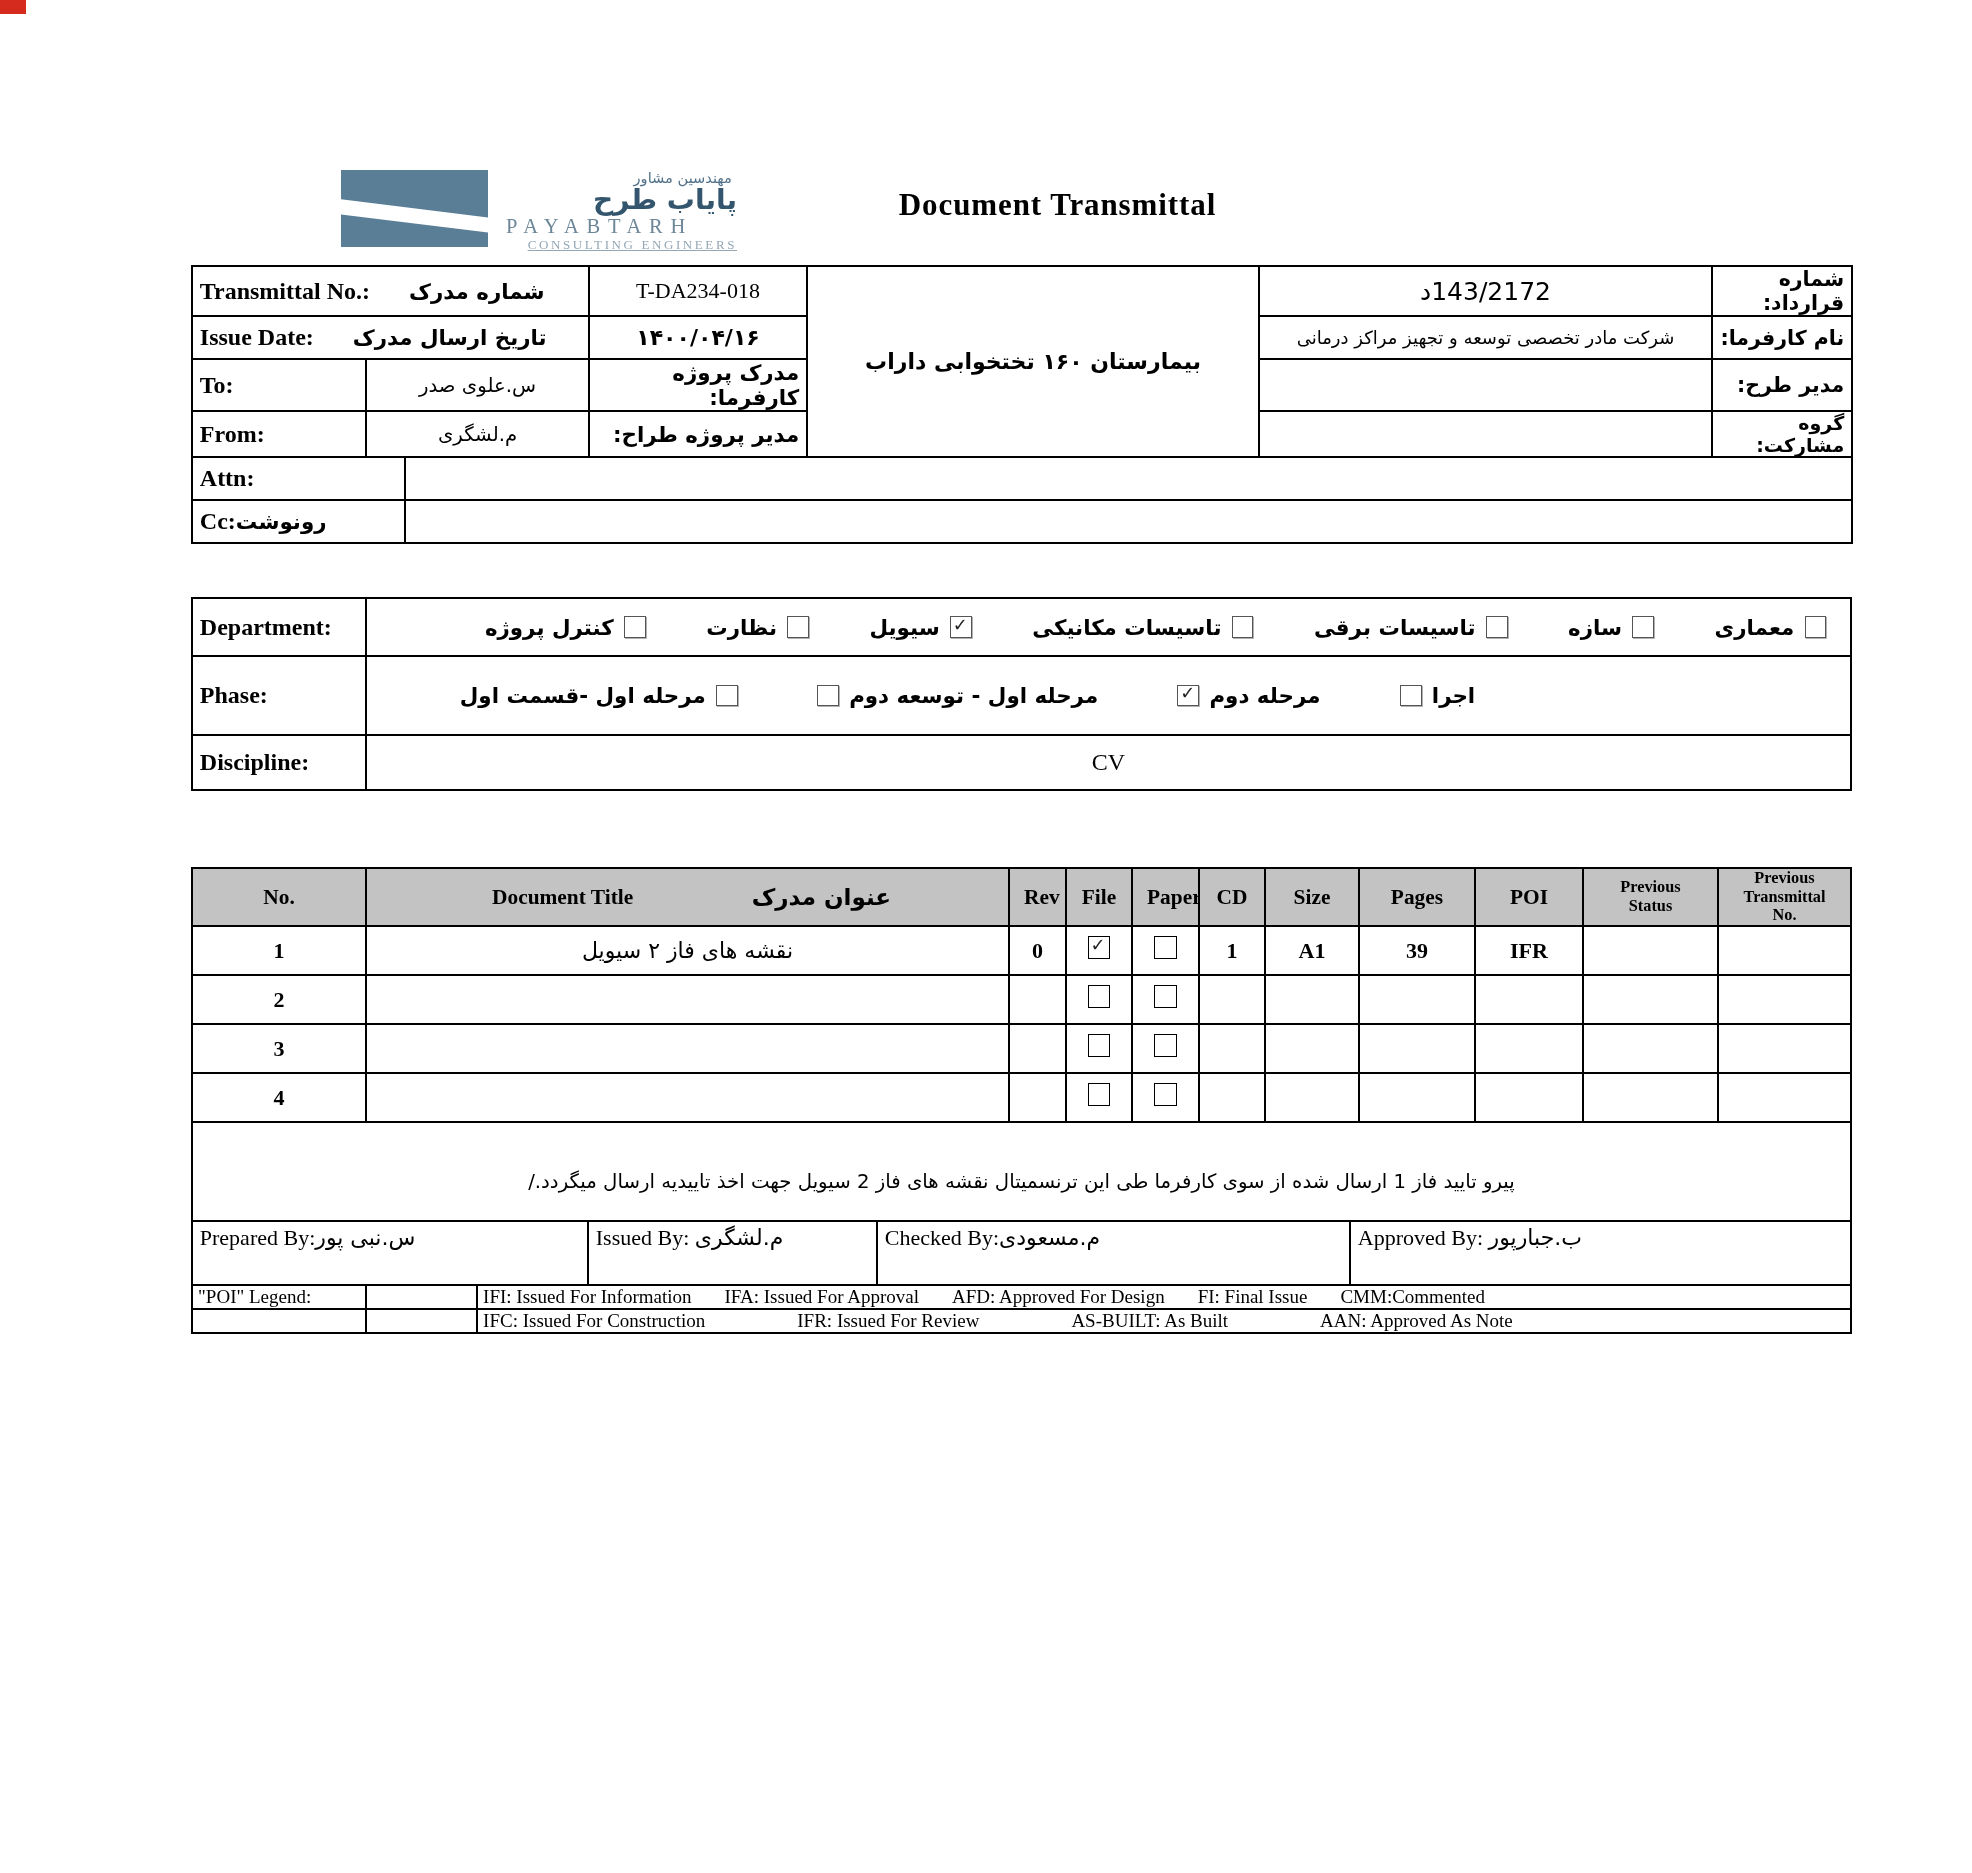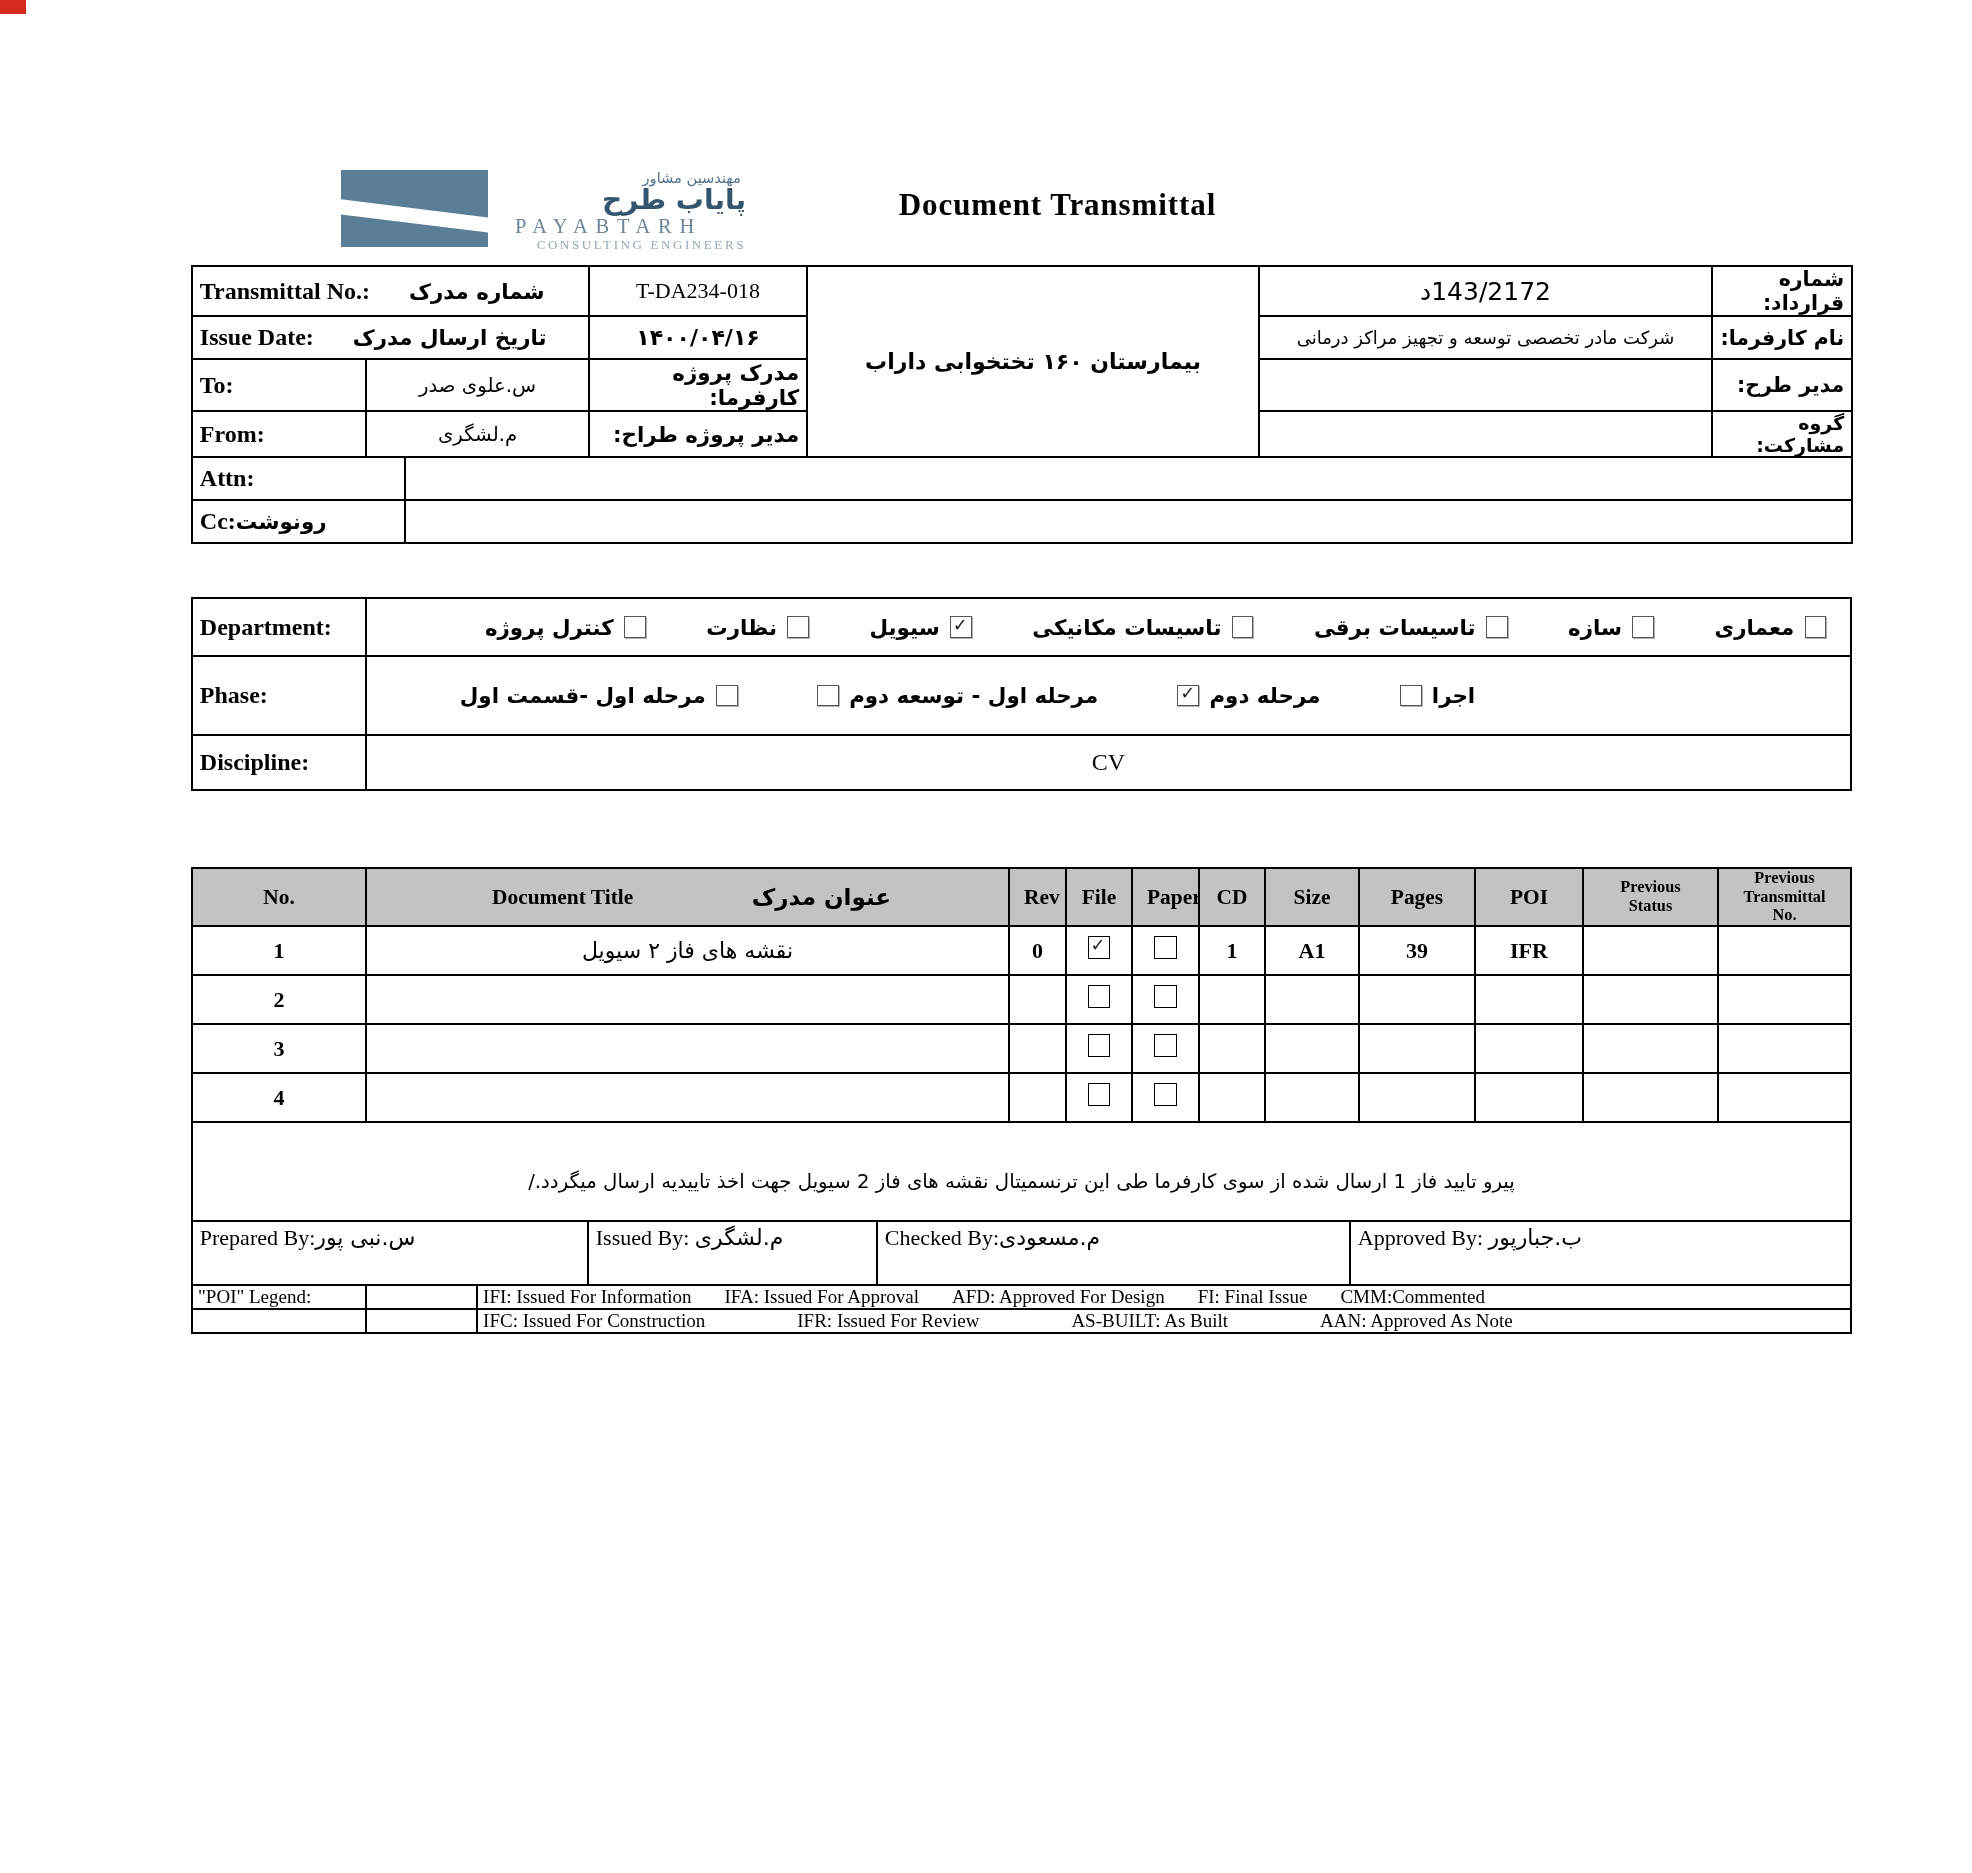--- a/index.html
+++ b/index.html
@@ -2,28 +2,28 @@
 <html lang="en" style="font-size:13.7px"><head>
 <meta charset="utf-8">
 <style>
   html,body{margin:0;padding:0;}
   #page{position:relative;width:1972px;height:1874px;background:#ffffff;overflow:hidden;
         font-family:"Liberation Serif","DejaVu Sans",serif;color:#000;}
   .fa{font-family:"DejaVu Sans","Liberation Sans",sans-serif;}
   .artifact{position:absolute;left:0;top:0;width:26px;height:13.7px;background:#d42b1e;}
 
   
-  .logo{position:absolute;left:341px;top:170px;display:flex;gap:27px;align-items:flex-start;}
+  .logo{position:absolute;left:341px;top:170px;display:flex;gap:18px;align-items:flex-start;}
   .logo-mark{width:147px;height:77px;background:#5a7e96;position:relative;overflow:hidden;flex:none;}
   .logo-swoosh{position:absolute;left:-12px;top:39px;width:180px;height:14.6px;background:#ffffff;transform:rotate(7deg);}
   .logo-text{width:231px;display:flex;flex-direction:column;line-height:1.05;}
   .logo-fa-small{font-size:14.6px;color:#51718a;text-align:right;padding-right:5.1px;}
   .logo-fa-large{font-size:28px;font-weight:bold;color:#33566e;text-align:right;letter-spacing:0.9px;}
   .logo-en{font-size:20.5px;color:#6d8799;letter-spacing:7.7px;margin-top:1.7px;white-space:nowrap;}
-  .logo-en-sub{font-size:13px;color:#93a7b6;letter-spacing:2.6px;text-align:right;white-space:nowrap;}
+  .logo-en-sub{font-size:13px;color:#93a7b6;letter-spacing:2.6px;text-align:right;white-space:nowrap;text-decoration:underline;}
 
   
   .doc-title{position:absolute;left:715px;top:187px;width:685px;text-align:center;
              font-size:31px;font-weight:bold;letter-spacing:0.9px;}
 
   
   table{border-collapse:collapse;table-layout:fixed;width:1659px;background:#fff;}
   td{border:2.6px solid #000;padding:0 6.8px;font-size:22px;overflow:hidden;vertical-align:middle;}
   .tbl{position:absolute;left:191px;}
   .bold{font-weight:bold;}

